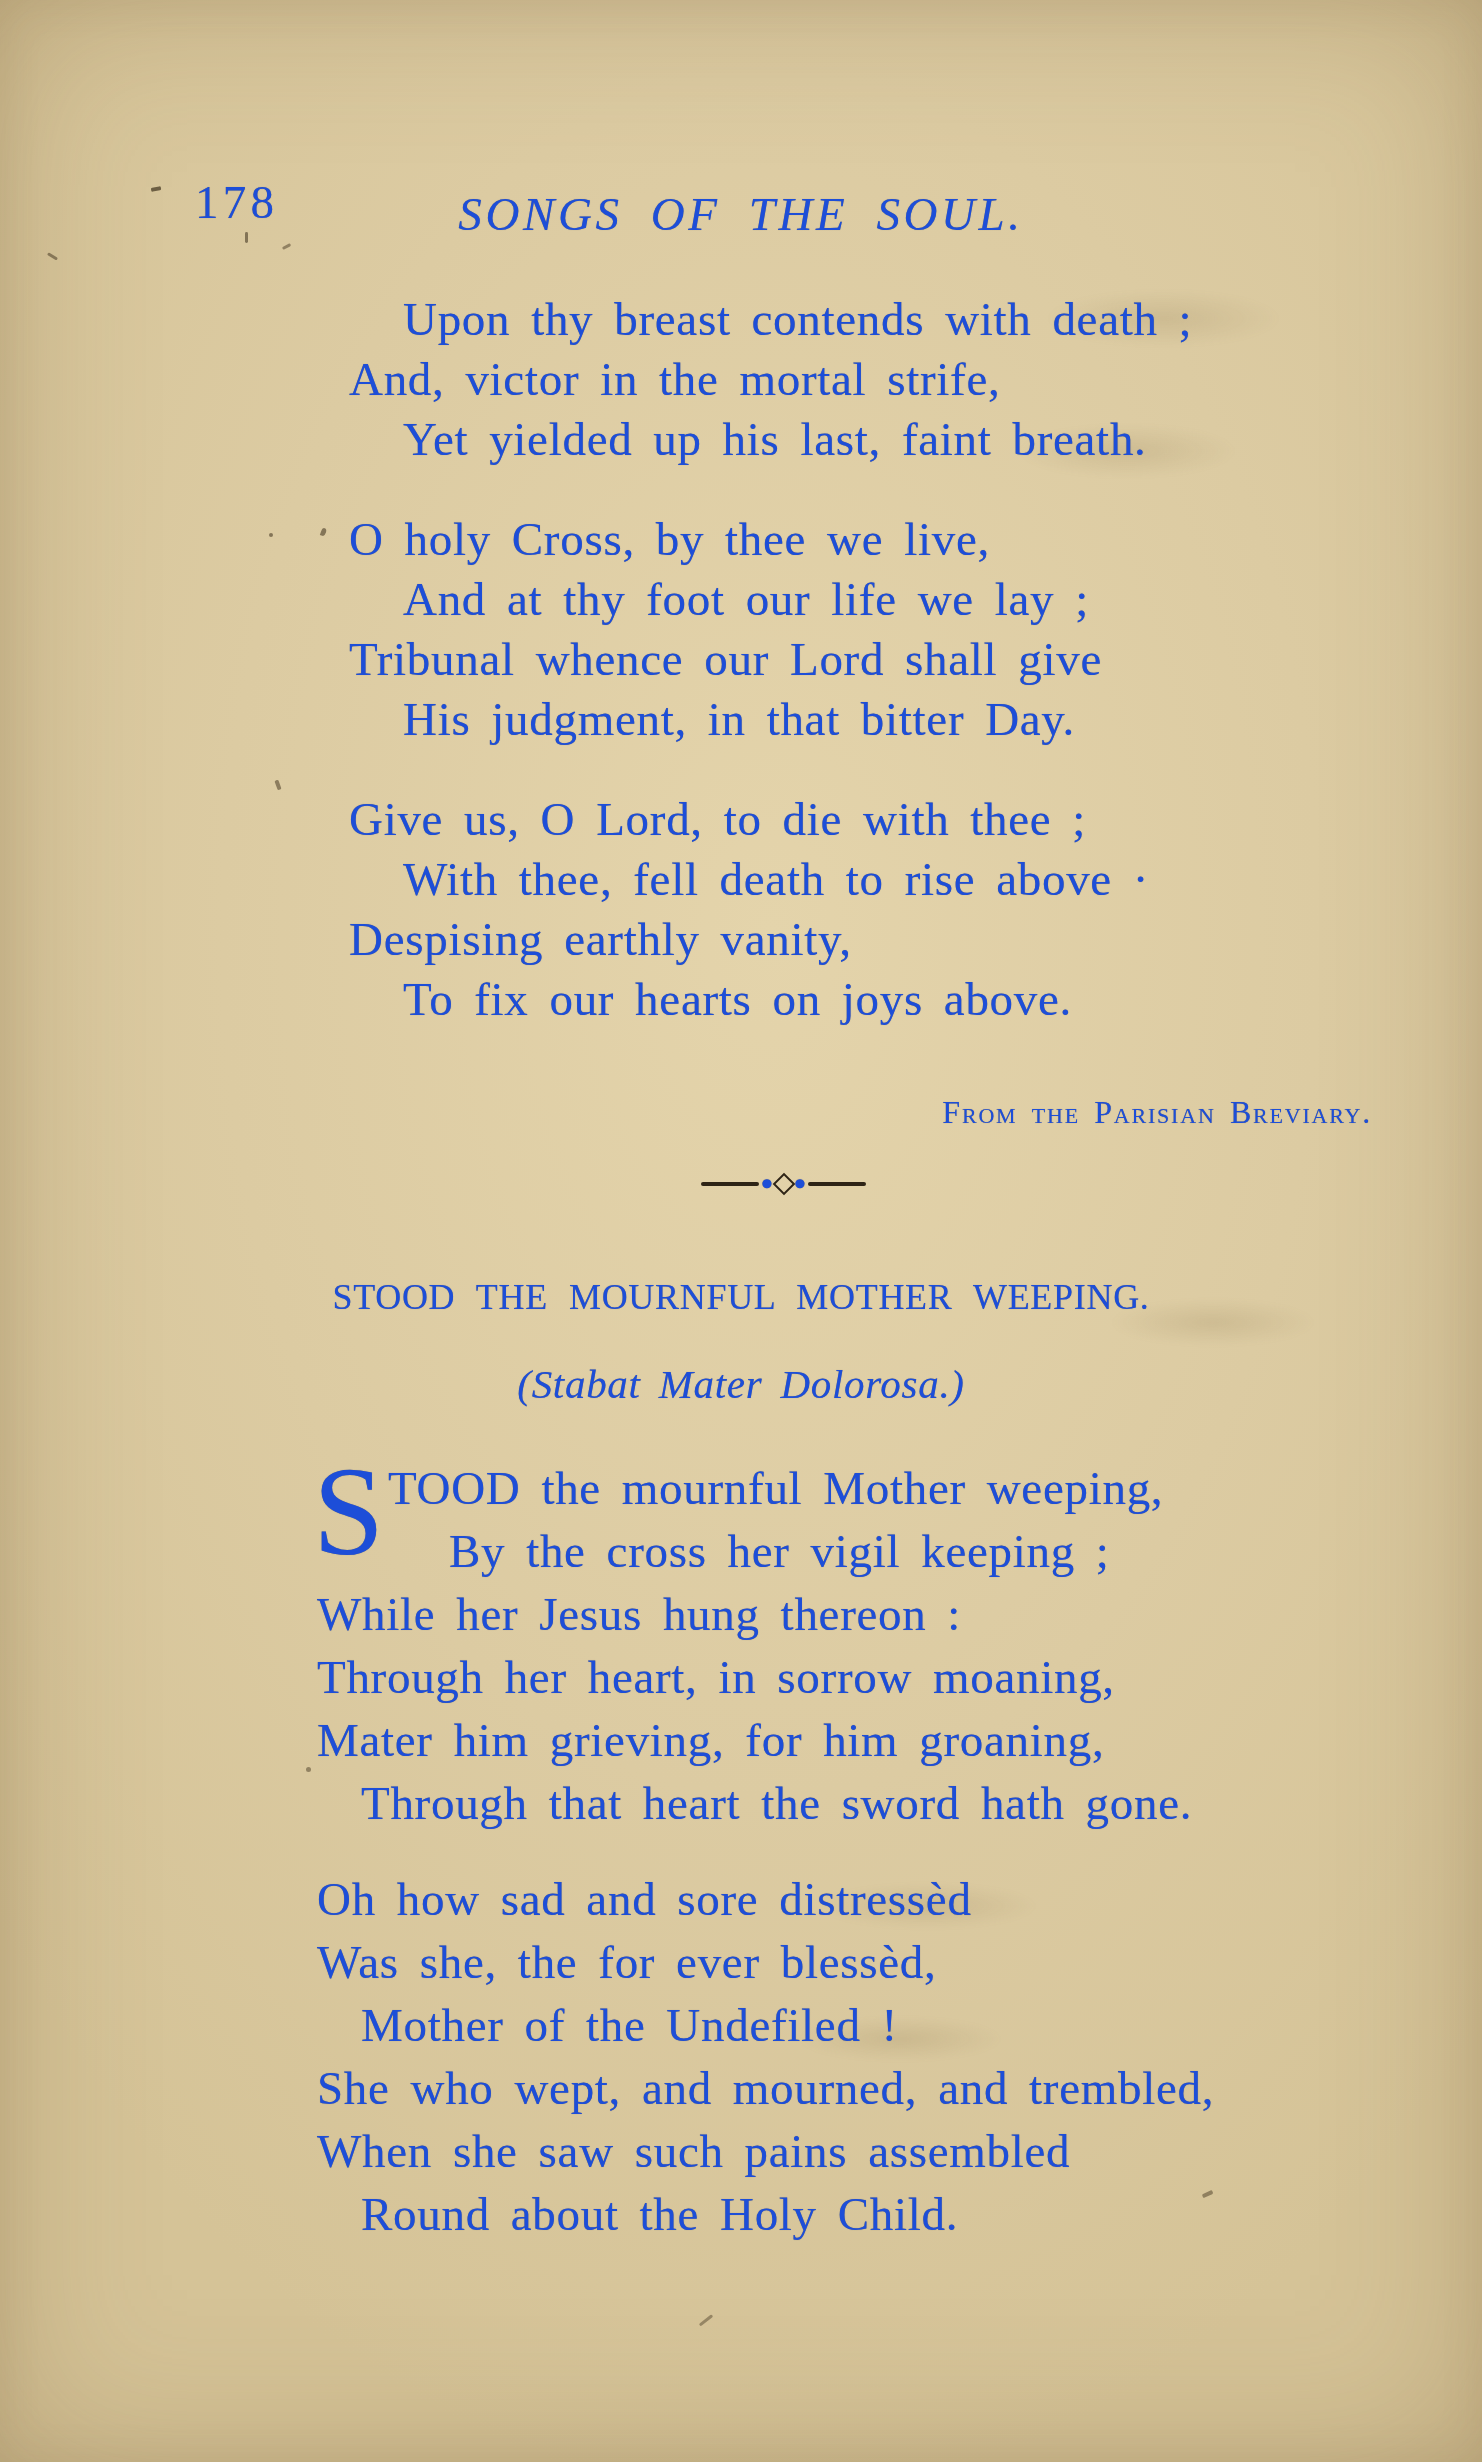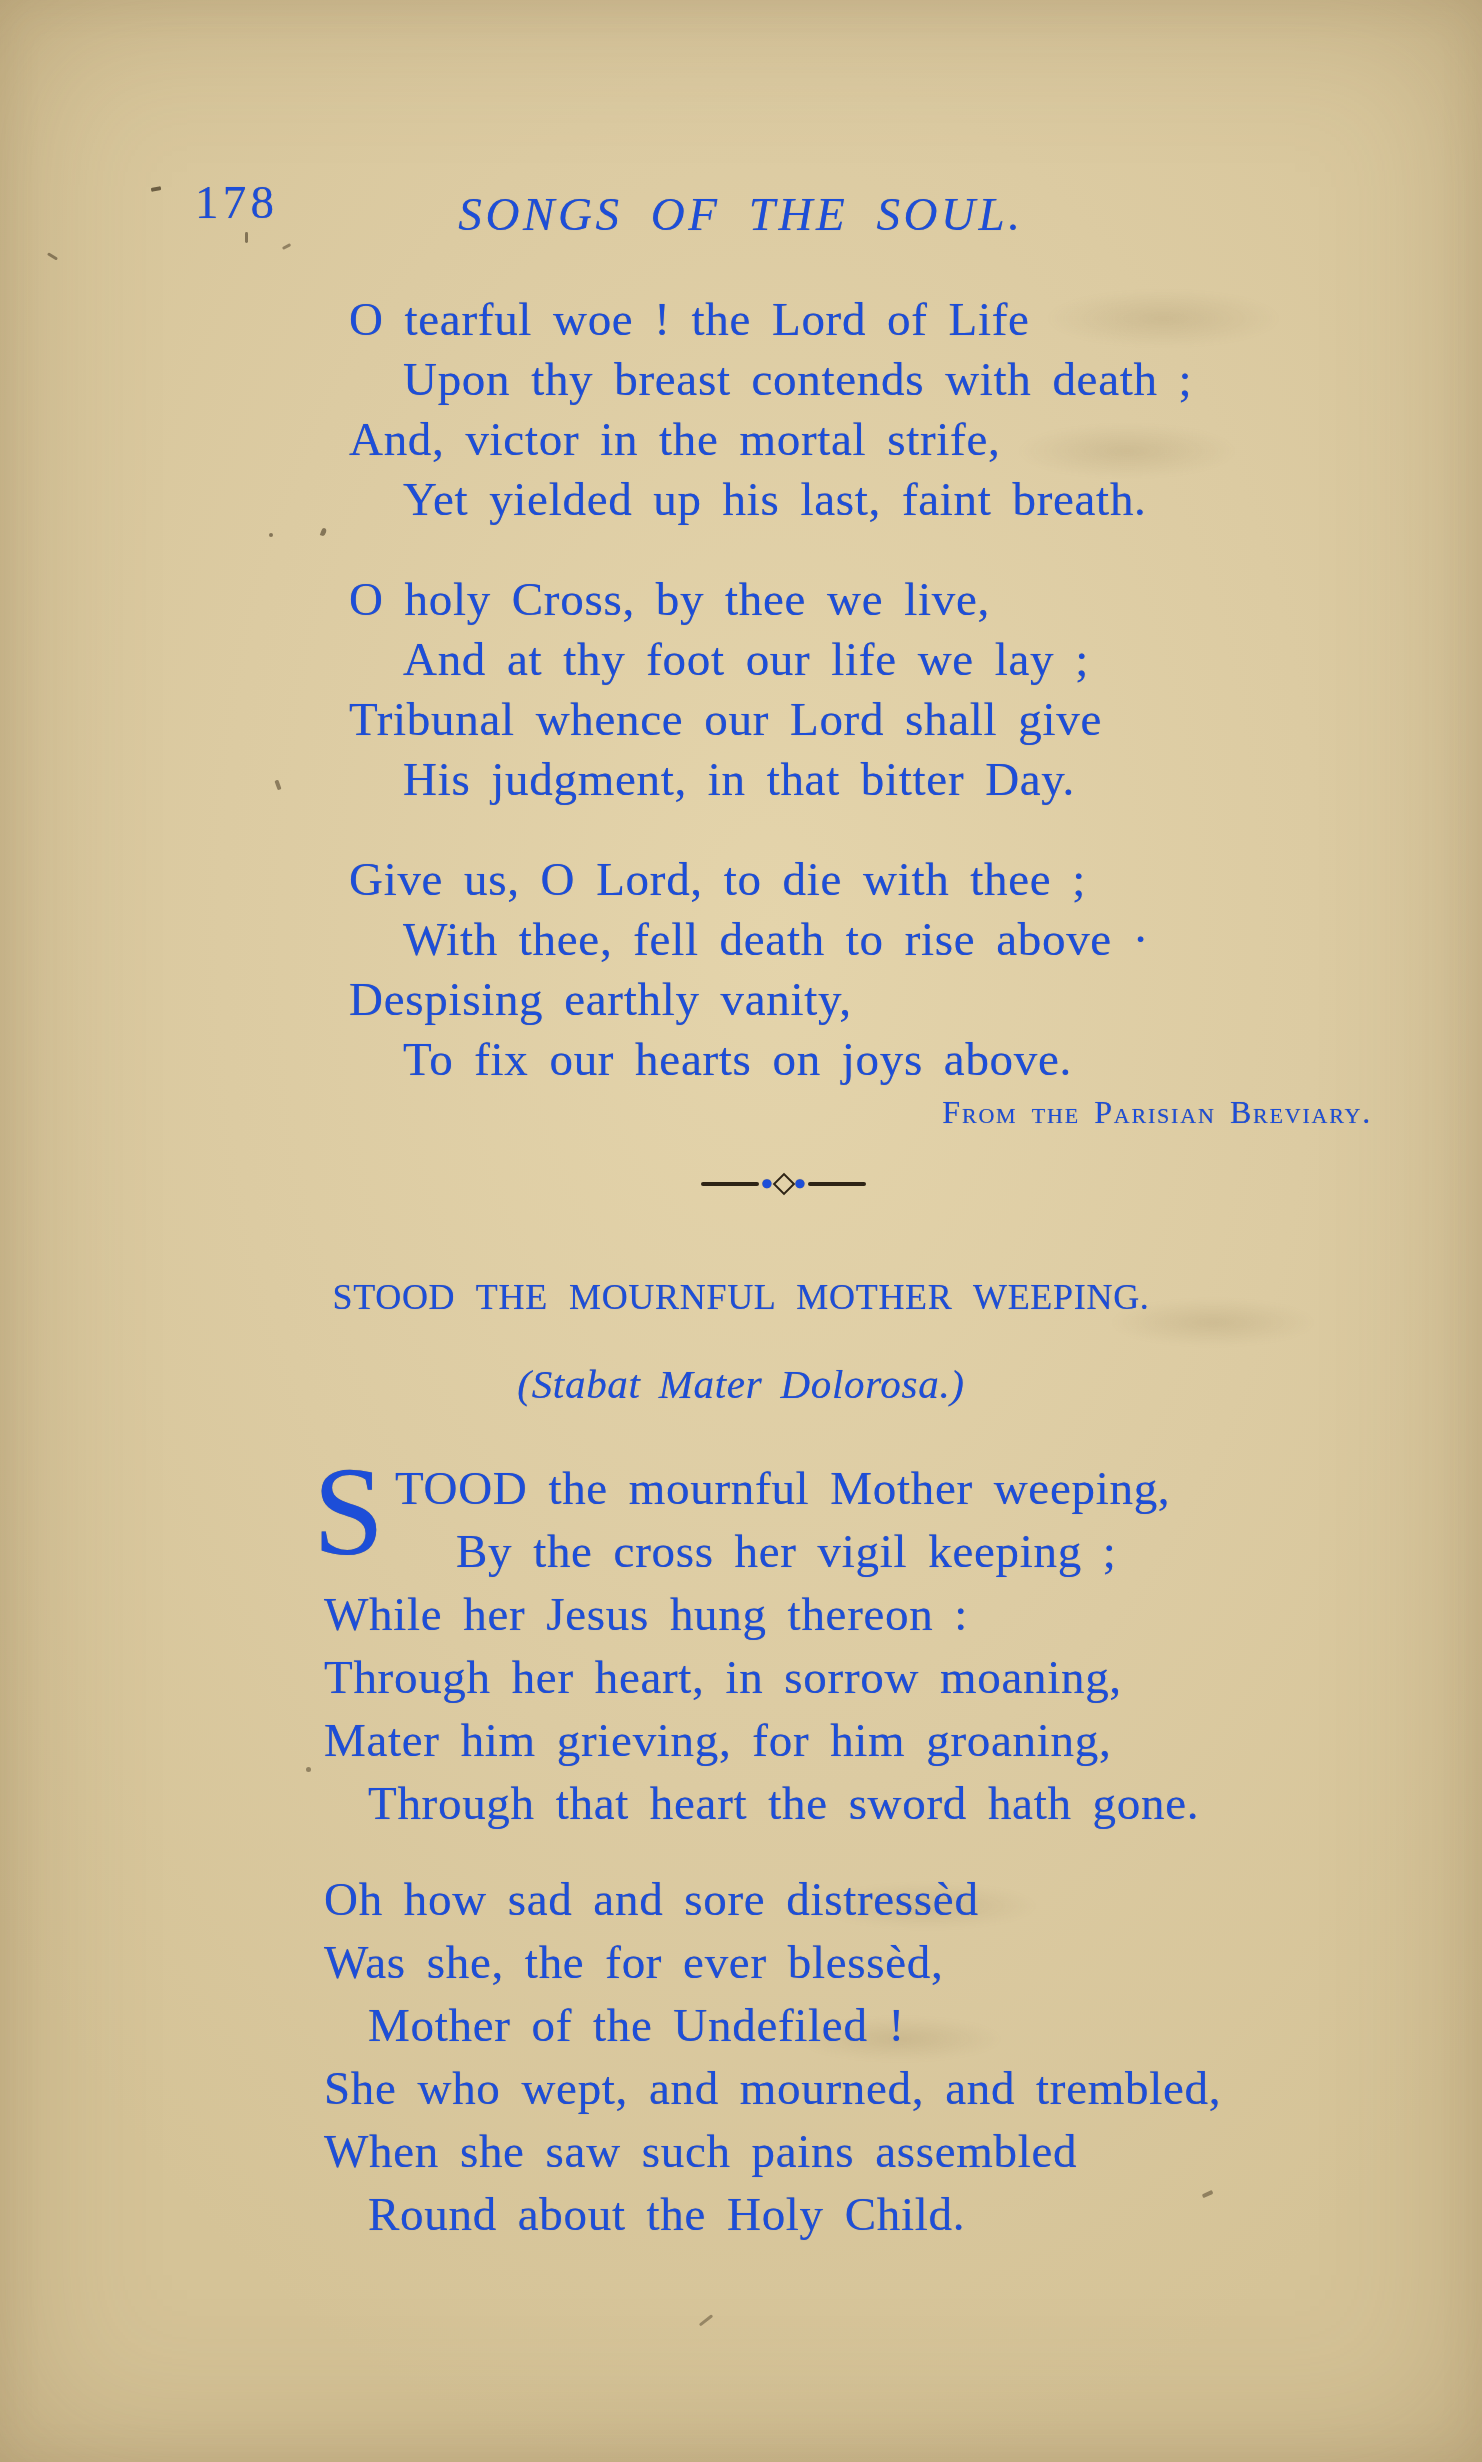--- a/index.html
+++ b/index.html
@@ -56,21 +56,20 @@
     font-size:36px;letter-spacing:0.7px;word-spacing:11.4px;
   }
   .poem2-subtitle{
     position:absolute;left:0;top:1360px;width:100%;text-align:center;
     font-style:italic;font-size:41px;letter-spacing:0.7px;word-spacing:7.1px;
   }
   .poem2{
     position:absolute;left:317px;top:1457px;
     font-size:47px;line-height:63px;letter-spacing:0.7px;word-spacing:.18em;
     white-space:nowrap;
-    margin-left:7px;
   }
   .poem2 .stanza{margin-bottom:33px;}
   .p2s1-l0{padding-left:71px;}
   .p2s1-l1{padding-left:132px;}
   .pad62{padding-left:44px;}
   .drop-cap{
     position:absolute;left:313px;top:1447px;
     font-size:128px;line-height:1;letter-spacing:0;
   }
   
@@ -92,21 +91,20 @@
 <div class="ghost" style="left:818px;top:1883px;width:220px;height:46px;"></div>
 <div class="ghost" style="left:797px;top:2017px;width:206px;height:44px;"></div>
 
 <div class="page-number ink">178</div>
 <div class="running-header">
   <span class="ink">SONGS OF THE SOUL.</span>
 </div>
 
 <div class="poem1 ink">
   <div class="stanza">
-    <div class="pline">O tearful woe ! the Lord of Life</div>
     <div class="pline indent">Upon thy breast contends with death ;</div>
     <div class="pline">And, victor in the mortal strife,</div>
     <div class="pline indent">Yet yielded up his last, faint breath.</div>
   </div>
   <div class="stanza">
     <div class="pline">O holy Cross, by thee we live,</div>
     <div class="pline indent">And at thy foot our life we lay ;</div>
     <div class="pline">Tribunal whence our Lord shall give</div>
     <div class="pline indent">His judgment, in that bitter Day.</div>
   </div>

